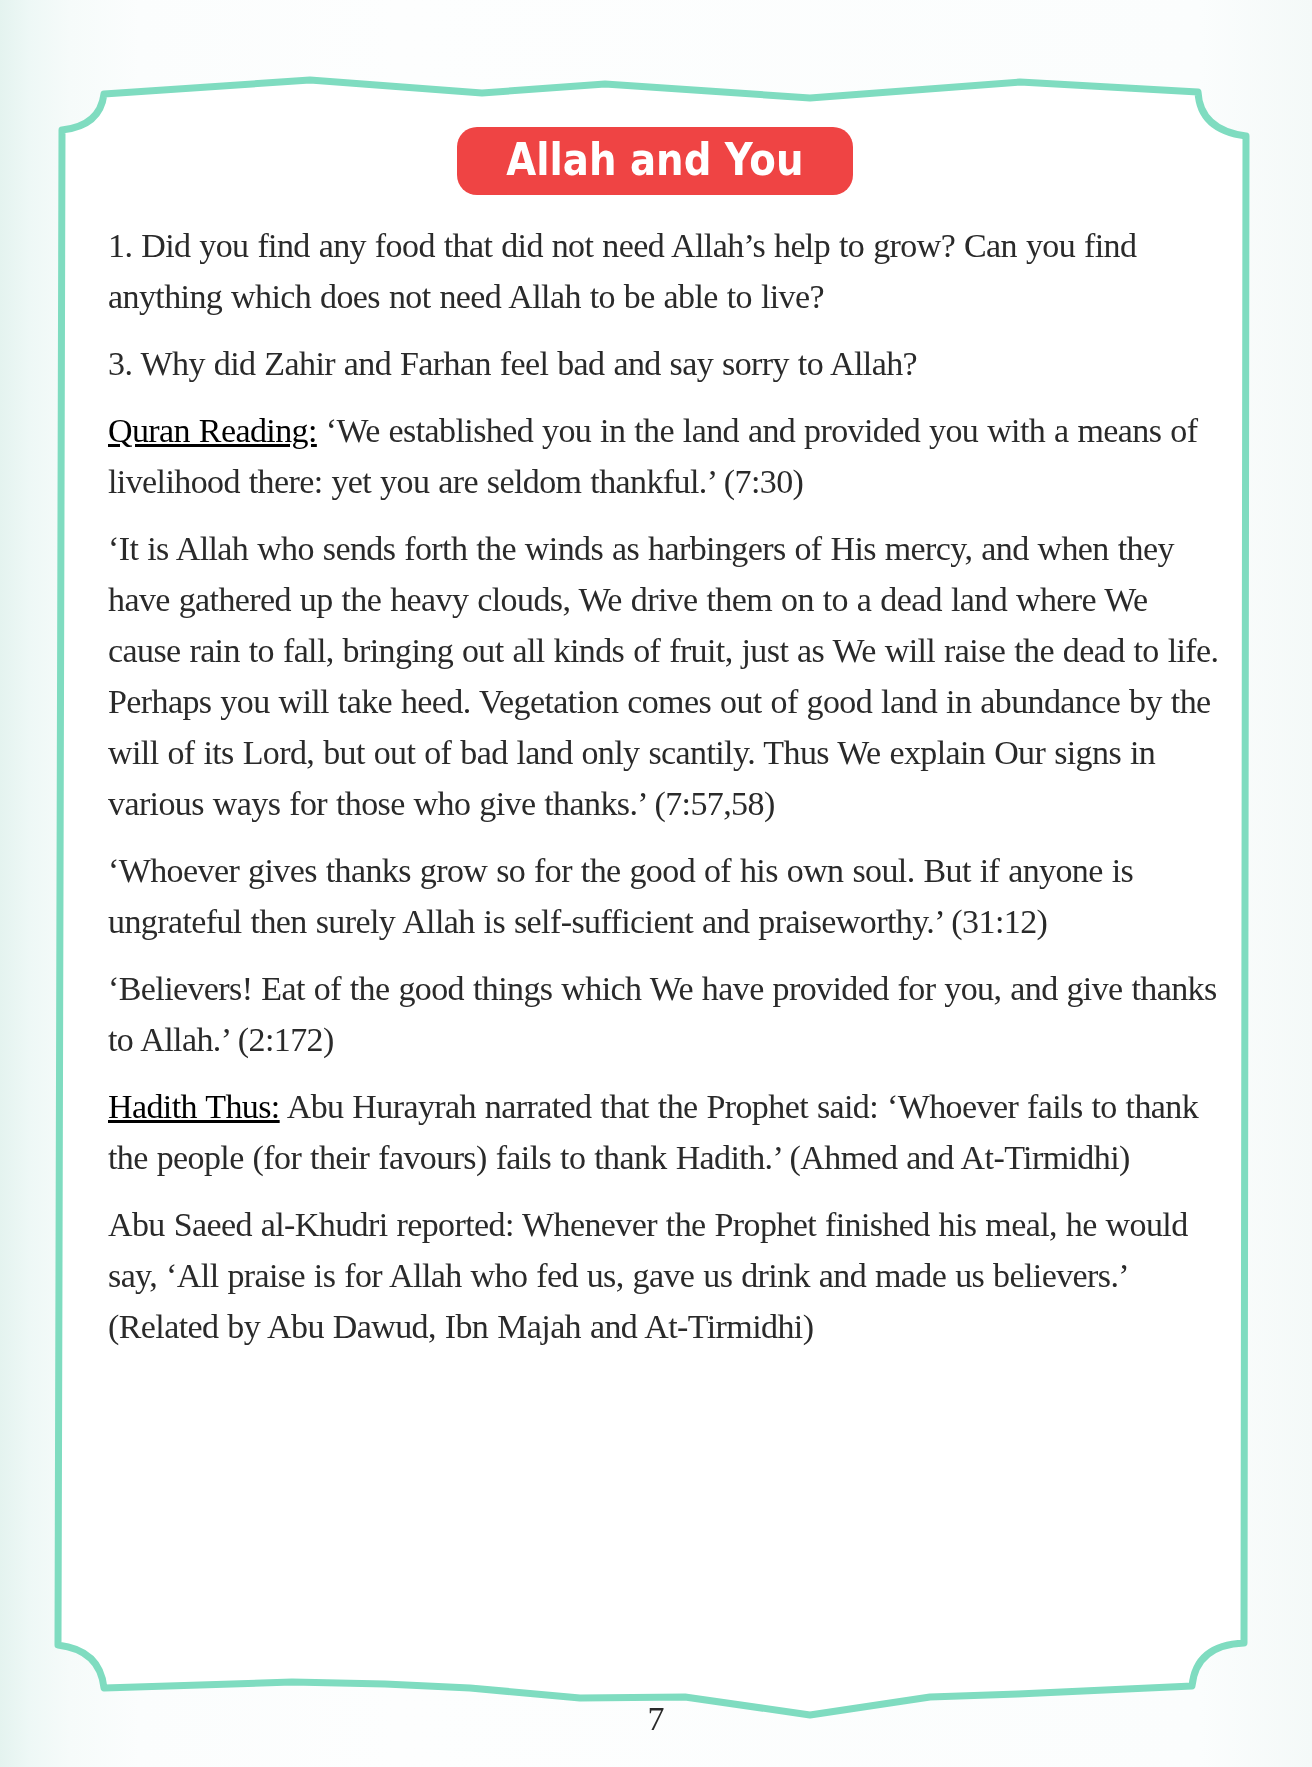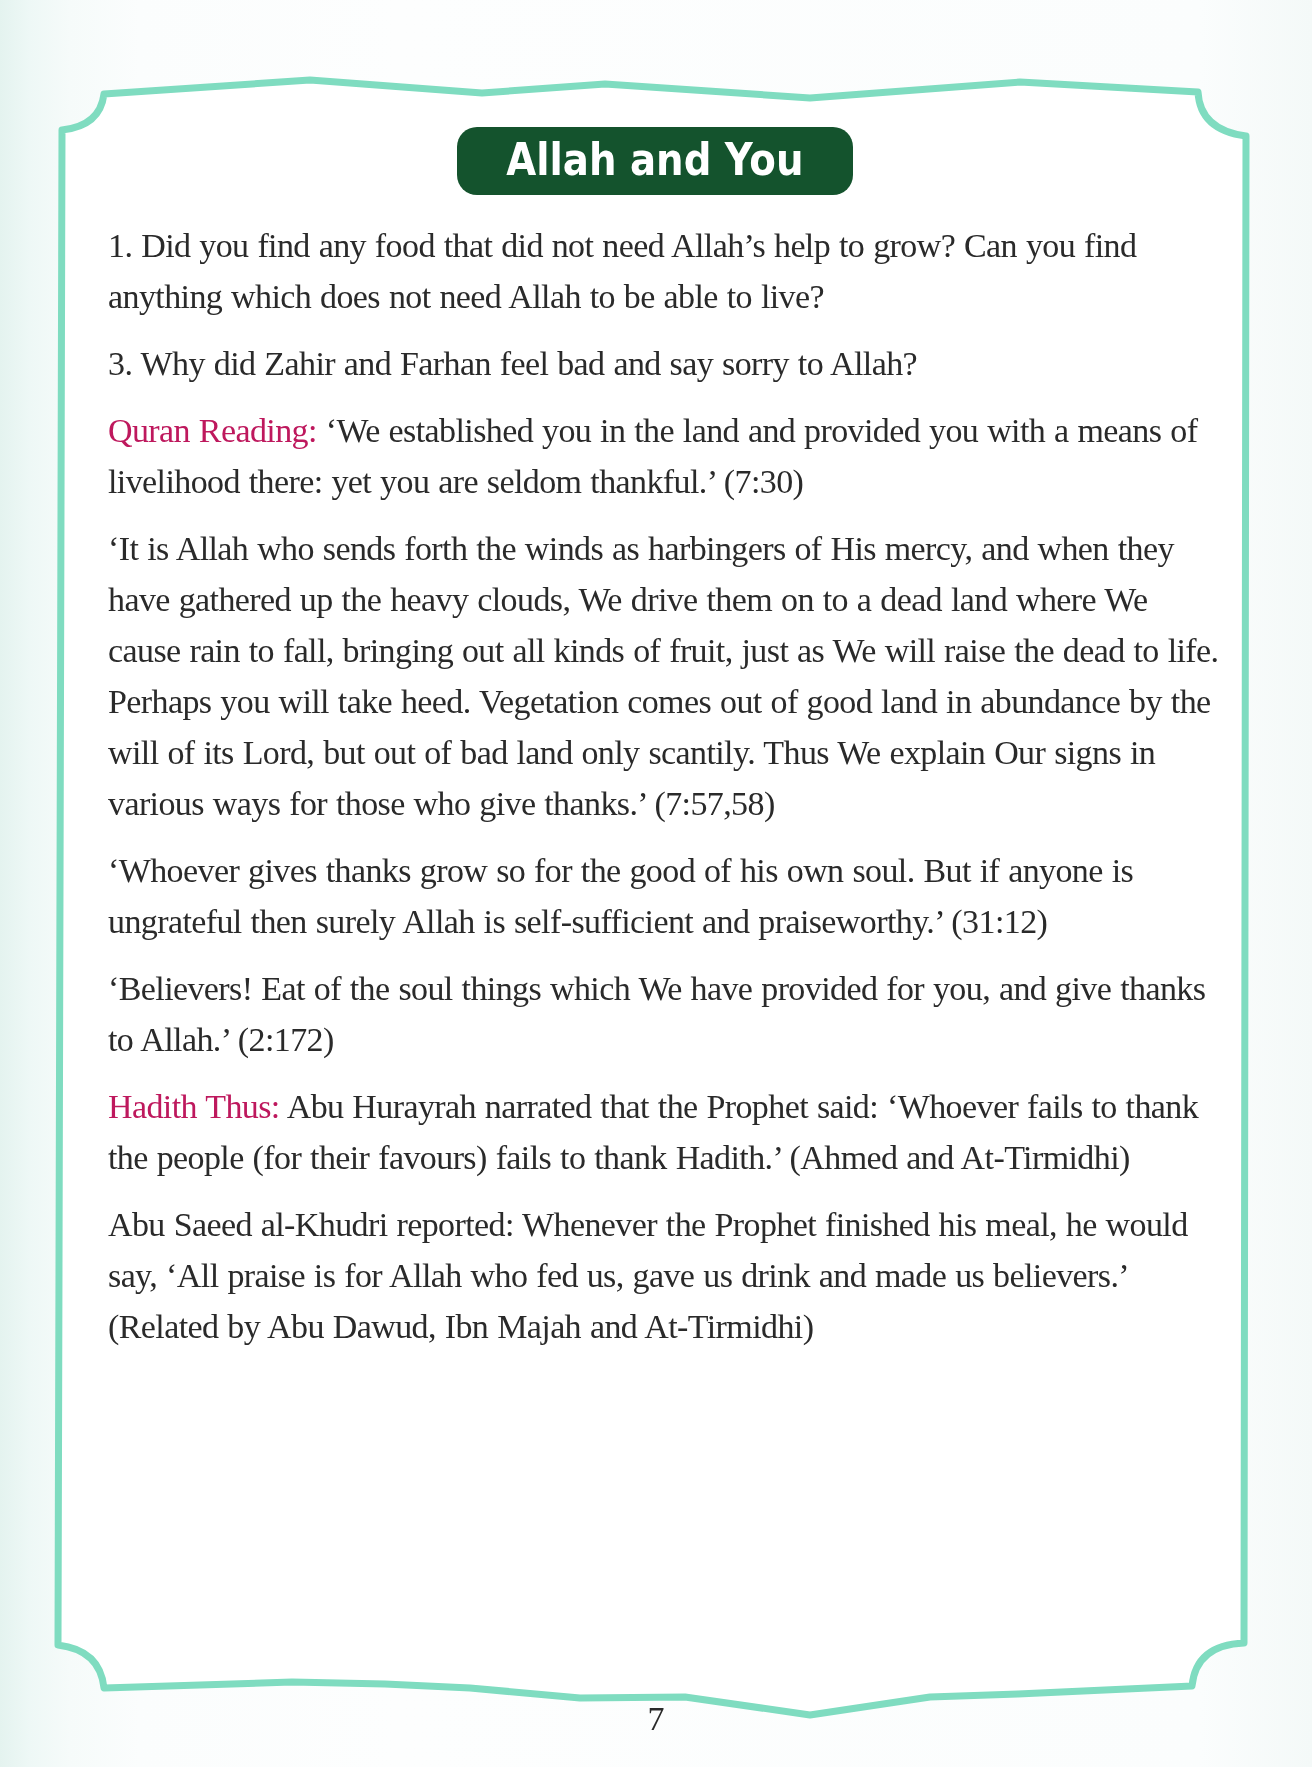--- a/index.html
+++ b/index.html
@@ -22,21 +22,21 @@
     width: 1312px;
     height: 1767px;
   }
   .title-badge {
     position: absolute;
     left: 457px;
     top: 127px;
     width: 396px;
     height: 68px;
     border-radius: 20px;
-    background: #14532d;
+    background: #ef4444;
     display: flex;
     align-items: center;
     justify-content: center;
   }
   .title-badge span {
     color: #ffffff;
     font-family: "DejaVu Sans", sans-serif;
     font-weight: bold;
     font-size: 44px;
     letter-spacing: 0px;
@@ -51,21 +51,22 @@
     width: 1115px;
     font-size: 34px;
     line-height: 51px;
     letter-spacing: -0.6px;
     word-spacing: 1px;
   }
   .content p {
     margin: 0 0 16px 0;
   }
   .label {
-    color: #be185d;
+    color: #000000;
+    text-decoration: underline;
   }
   .page-number {
     position: absolute;
     left: 0;
     width: 1312px;
     top: 1700px;
     text-align: center;
     font-size: 34px;
     color: #2a2a2a;
   }
@@ -105,21 +106,21 @@
 <div class="content">
   <p>1. Did you find any food that did not need Allah’s help to grow? Can you find anything which does not need Allah to be able to live?</p>
   <p>3. Why did Zahir and Farhan feel bad and say sorry to Allah?</p>
 
   <p>
     <span class="label">Quran Reading:</span>
     <span>‘We established you in the land and provided you with a means of livelihood there: yet you are seldom thankful.’ (7:30)</span>
   </p>
   <p>‘It is Allah who sends forth the winds as harbingers of His mercy, and when they have gathered up the heavy clouds, We drive them on to a dead land where We cause rain to fall, bringing out all kinds of fruit, just as We will raise the dead to life. Perhaps you will take heed. Vegetation comes out of good land in abundance by the will of its Lord, but out of bad land only scantily. Thus We explain Our signs in various ways for those who give thanks.’ (7:57,58)</p>
   <p>‘Whoever gives thanks grow so for the good of his own soul. But if anyone is ungrateful then surely Allah is self-sufficient and praiseworthy.’ (31:12)</p>
-  <p>‘Believers! Eat of the soul things which We have provided for you, and give thanks to Allah.’ (2:172)</p>
+  <p>‘Believers! Eat of the good things which We have provided for you, and give thanks to Allah.’ (2:172)</p>
 
   <p>
     <span class="label">Hadith Thus:</span>
     <span>Abu Hurayrah narrated that the Prophet said: ‘Whoever fails to thank the people (for their favours) fails to thank Hadith.’  (Ahmed and At-Tirmidhi)</span>
   </p>
   <p>Abu Saeed al-Khudri reported: Whenever the Prophet finished his meal, he would say, ‘All praise is for Allah who fed us, gave us drink and made us believers.’ (Related by Abu Dawud, Ibn Majah and At-Tirmidhi)</p>
 </div>
 
 <div class="page-number">7</div>
 

